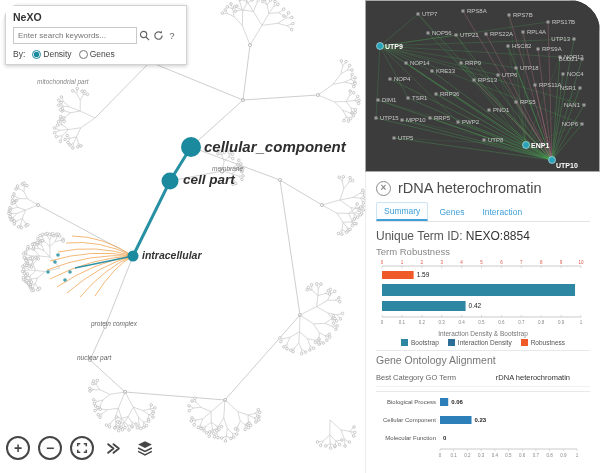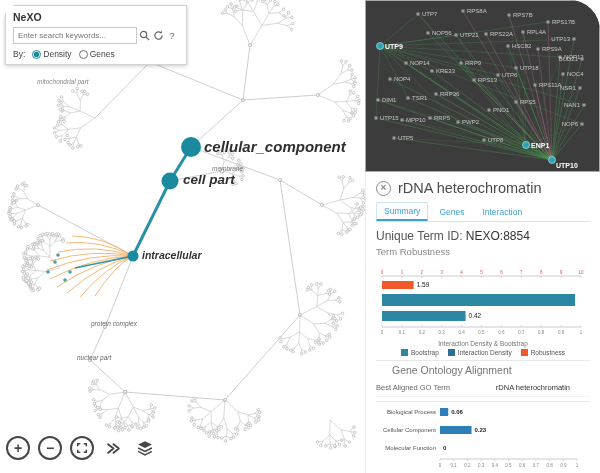--- a/index.html
+++ b/index.html
@@ -33,27 +33,27 @@
     padding:5px 10px 0;border-left:1px solid #ececec;overflow:hidden}
   .detail-header{display:flex;align-items:center;gap:7px;padding:3px 0 6px}
   .close-btn{flex:0 0 15px;width:15px;height:15px;border:1.5px solid #8a8a8a;border-radius:50%;
     color:#8a8a8a;font-size:10px;line-height:11.5px;text-align:center;cursor:pointer;font-weight:bold}
   .detail-title{font-size:14.5px;color:#4a4a4a}
   .tabs{display:flex;gap:4px;border-bottom:1px solid #e2e2e2;align-items:center}
   .tab{font-size:8.5px;color:#3f9fd8;padding:3px 7px;cursor:pointer}
   .tab.active{border:1px solid #cfe4f2;border-bottom:2px solid #3f9fd8;border-radius:2px 2px 0 0;background:#fbfdff}
   .term-id{font-size:12px;color:#555;margin:7px 0 2px}
   .term-id .tid-val{color:#333}
-  .sec-label{font-size:9.5px;color:#888;margin:3px 0 11px}
+  .sec-label{font-size:9.5px;color:#888;margin:3px 0 1px}
   .axis-caption{font-size:6.5px;color:#777;text-align:center;margin-top:0}
   .legend{display:flex;justify-content:center;gap:9px;margin:2px 0 2px;font-size:6.5px;color:#555;align-items:center}
   .legend-item{display:flex;align-items:center}
   .legend-swatch{display:inline-block;width:7px;height:7px;margin-right:3px}
   .divider{border-top:1px solid #e8e8e8;margin:4px 0 3px}
-  .sec-title{font-size:10.5px;color:#777;margin:2px 16px 3px}
+  .sec-title{font-size:10.5px;color:#777;margin:2px 0 3px}
   .info-row{display:flex;font-size:7.5px;padding:4px 0;border-bottom:1px solid #f2f2f2}
   .info-row .lbl{flex:0 0 56%;color:#666}
   .info-row .val{color:#333}
 </style>
 </head>
 <body>
 
 <div class="stage">
 
   <div class="tree-pane" id="tree-pane">
@@ -1489,21 +1489,21 @@
         </span>
       <span class="legend-item">
           <i class="legend-swatch" style="background: rgb(240, 90, 40);"></i>
           <span>Robustness</span>
         </span>
     </div>
 
     <div class="divider"></div>
     <div class="sec-title">Gene Ontology Alignment</div>
     <div class="info-row">
-      <span class="lbl">Best Aligned GO Term</span>
+      <span class="lbl">Best Category GO Term</span>
       <span class="val">rDNA heterochromatin</span>
     </div>
 
     <div class="divider"></div>
     <svg id="go-chart" width="215" height="64">
         <text x="60" y="9.3" font-size="6" fill="#555" text-anchor="end">Biological Process</text>
         <rect x="64" y="3" width="8.219999999999999" height="8" fill="#2c7fb8"></rect>
         <text x="75.22" y="9.3" font-size="6" fill="#222" font-weight="bold">0.06</text>
         <text x="60" y="27.3" font-size="6" fill="#555" text-anchor="end">Cellular Component</text>
         <rect x="64" y="21" width="31.51" height="8" fill="#2c7fb8"></rect>

